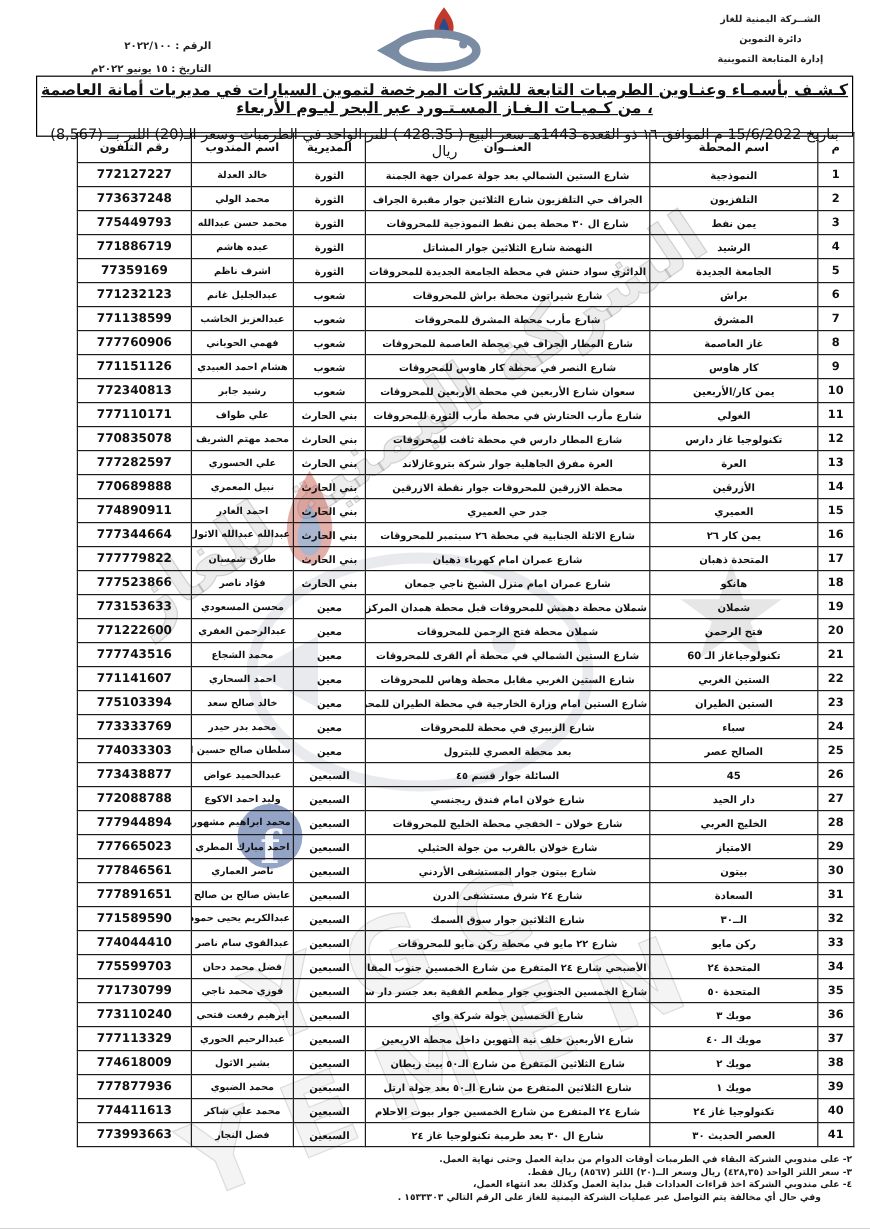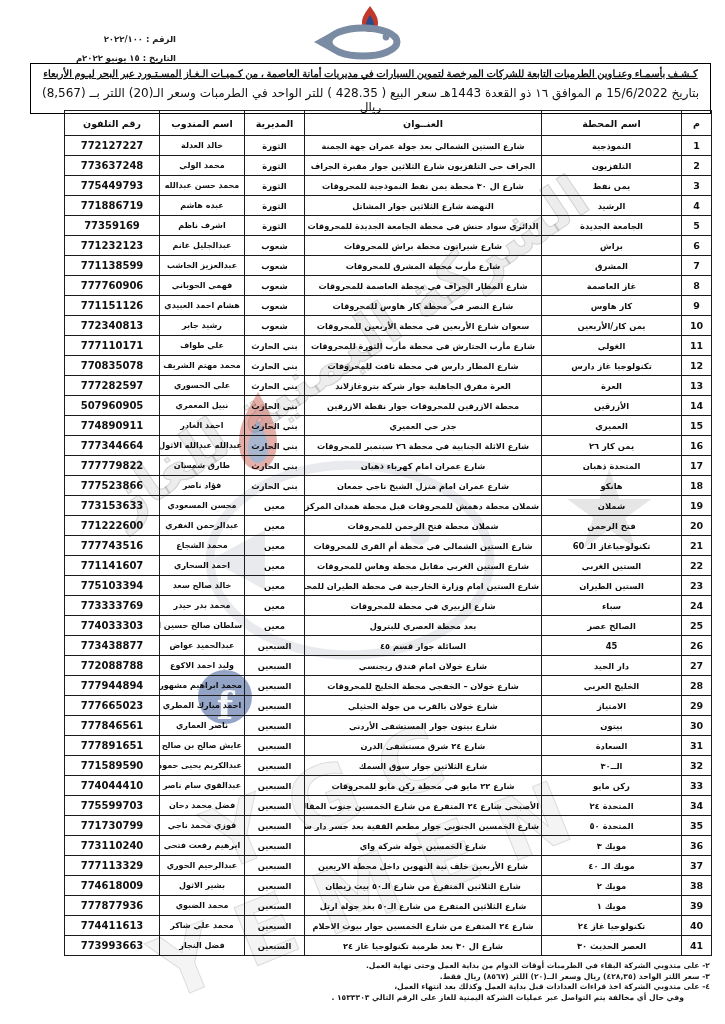--- a/index.html
+++ b/index.html
@@ -10,21 +10,21 @@
   }
   
   .lh-company{position:absolute;top:8px;right:18px;width:130px;text-align:center;
     font-size:8px;font-weight:700;line-height:2.1;color:#222;}
   .lh-refdate{position:absolute;top:30px;left:56px;width:120px;text-align:right;
     font-size:8.5px;font-weight:700;line-height:2.2;color:#222;}
   .lh-logo{position:absolute;top:4px;left:308px;width:110px;height:58px;}
   
   .titlebox{position:absolute;top:63px;right:14px;left:30px;height:47px;
     border:1.6px solid #000;text-align:center;padding-top:2px;}
-  .title1{font-size:10px;font-weight:700;text-decoration:underline;margin-top:2px;font-family:Liberation Serif, serif;}
+  .title1{font-size:13px;font-weight:700;text-decoration:underline;margin-top:2px;}
   .title2{font-size:12px;font-weight:400;margin-top:7px;}
   
   .tblwrap{position:absolute;top:110px;right:13px;left:65px;}
   table{border-collapse:collapse;table-layout:fixed;width:100%;}
   th,td{border:1px solid #1c1c1c;overflow:hidden;white-space:nowrap;
     text-align:center;vertical-align:middle;font-weight:700;padding:0 2px;}
   thead th{height:24px;font-size:9.5px;}
   tbody tr{height:20px;}
   td.c0{font-size:9.5px;}                 
   td.c1{font-size:8.4px;}                 
@@ -65,20 +65,25 @@
     <ellipse cx="180" cy="160" rx="140" ry="95" fill="none" stroke="#9aa4b0" stroke-width="9"></ellipse>
     <path d="M40 160 L95 130 L95 190 Z" fill="#9aa4b0"></path>
     <circle cx="250" cy="135" r="10" fill="#9aa4b0"></circle>
   </svg>
   <svg class="wm wm-flame" viewBox="0 0 46 96">
     <path d="M23 2 C34 22 42 34 42 52 C42 70 33 80 23 80 C13 80 4 70 4 52 C4 34 12 22 23 2 Z" fill="#c0392b"></path>
     <path d="M23 30 C29 42 33 48 33 58 C33 68 28 73 23 73 C18 73 13 68 13 58 C13 48 17 42 23 30 Z" fill="#2b4a8b"></path>
   </svg>
   <div class="wm wm-fb">f</div>
 
+  <div class="lh-company">
+    <div>الشــركة اليمنية للغاز</div>
+    <div>دائرة التموين</div>
+    <div>إدارة المتابعة التموينية</div>
+  </div>
 
   <svg class="lh-logo" viewBox="0 0 110 58">
     <path d="M62 2 C67 9 70 13 70 19 C70 25 66 28 62 28 C58 28 54 25 54 19 C54 13 57 9 62 2 Z" fill="#c0392b"></path>
     <path d="M62 11 C64.5 15 66 17.5 66 21 C66 24.5 64 26 62 26 C60 26 58 24.5 58 21 C58 17.5 59.5 15 62 11 Z" fill="#2b4a8b"></path>
     <ellipse cx="55" cy="38" rx="34" ry="14" fill="none" stroke="#7a8ca3" stroke-width="7"></ellipse>
     <path d="M6 38 L24 28 L24 48 Z" fill="#7a8ca3"></path>
     <circle cx="78" cy="33" r="3.4" fill="#7a8ca3"></circle>
   </svg>
 
   <div class="lh-refdate">
@@ -215,21 +220,21 @@
             <td class="c3">بني الحارث</td>
             <td class="c4">علي الحسوري</td>
             <td class="c5">777282597</td>
           </tr>
           <tr>
             <td class="c0">14</td>
             <td class="c1">الأزرقين</td>
             <td class="c2">محطة الازرقين للمحروقات جوار نقطة الازرقين</td>
             <td class="c3">بني الحارث</td>
             <td class="c4">نبيل المعمري</td>
-            <td class="c5">507960905</td>
+            <td class="c5">770689888</td>
           </tr>
           <tr>
             <td class="c0">15</td>
             <td class="c1">العميري</td>
             <td class="c2">جدر حي العميري</td>
             <td class="c3">بني الحارث</td>
             <td class="c4">احمد الغادر</td>
             <td class="c5">774890911</td>
           </tr>
           <tr>

